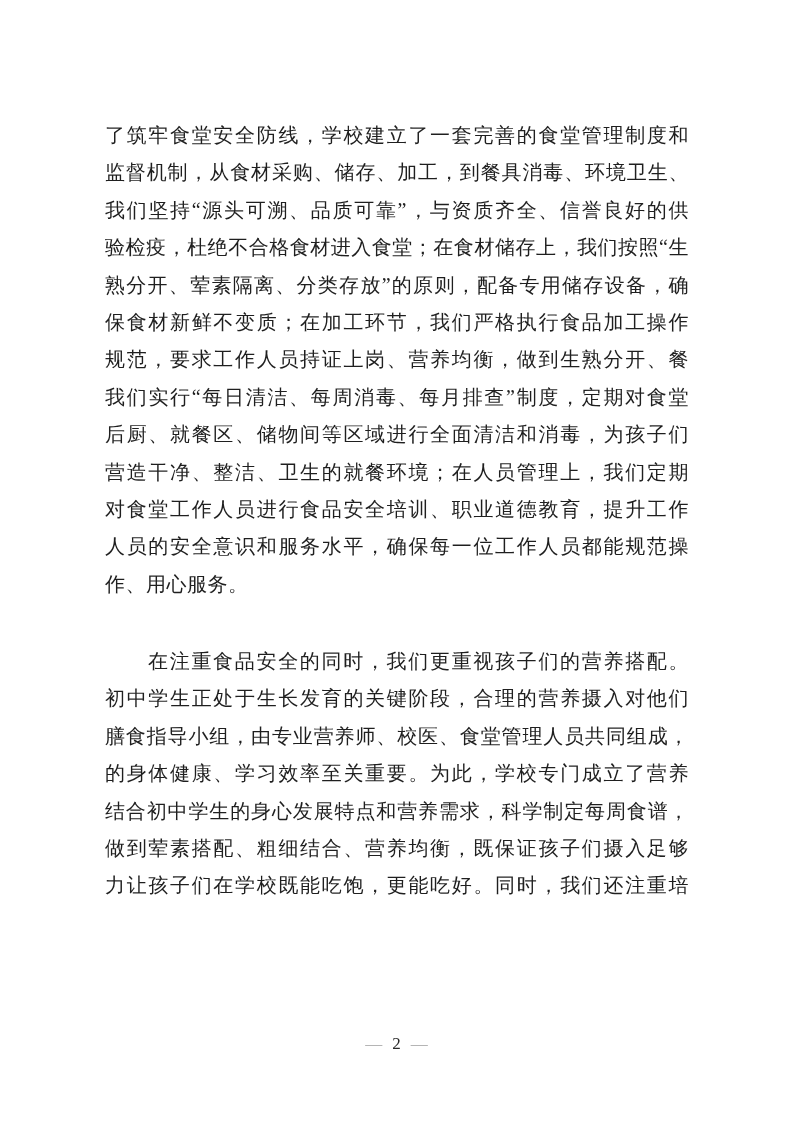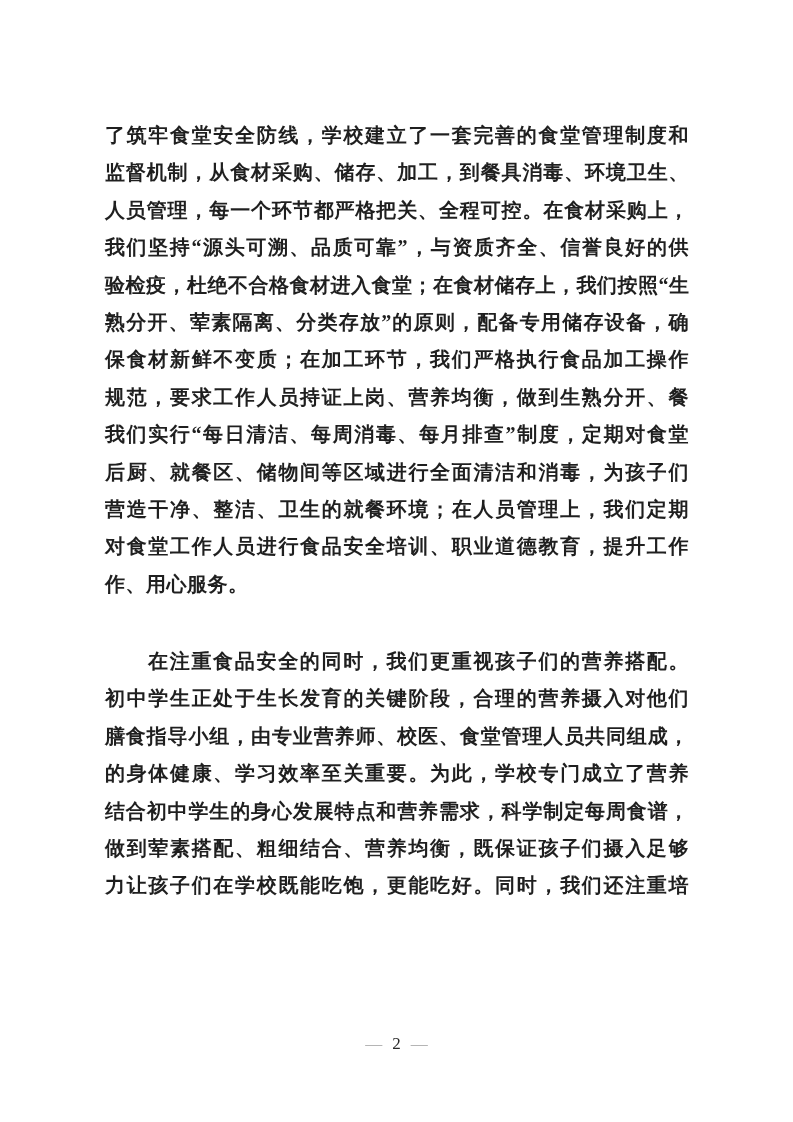--- a/index.html
+++ b/index.html
@@ -23,21 +23,20 @@
     width: 584px;
     font-size: 20px;
   }
   .line {
     height: 37.4px;
     line-height: 37.4px;
     white-space: nowrap;
     text-align: justify;
     text-align-last: justify;
     letter-spacing: 0.5px;
-    font-weight: bold;
   }
   .line.no-justify {
     text-align: center;
     text-align-last: left;
   }
   .line.indent {
     padding-left: 43px;
     margin-top: 40px;
   }
   .page-number {
@@ -59,30 +58,30 @@
   }
 </style>
 </head>
 <body>
 
 <div class="page">
   <div class="content">
     <div class="paragraph">
         <div class="line">了筑牢食堂安全防线，学校建立了一套完善的食堂管理制度和</div>
         <div class="line">监督机制，从食材采购、储存、加工，到餐具消毒、环境卫生、</div>
-        <div class="line">人员管理，每一个环节都严格把关、全程可控。在食材采购上，</div>
         <div class="line">我们坚持“源头可溯、品质可靠”，与资质齐全、信誉良好的供</div>
         <div class="line">验检疫，杜绝不合格食材进入食堂；在食材储存上，我们按照“生</div>
         <div class="line">熟分开、荤素隔离、分类存放”的原则，配备专用储存设备，确</div>
         <div class="line">保食材新鲜不变质；在加工环节，我们严格执行食品加工操作</div>
         <div class="line">规范，要求工作人员持证上岗、营养均衡，做到生熟分开、餐</div>
         <div class="line">我们实行“每日清洁、每周消毒、每月排查”制度，定期对食堂</div>
         <div class="line">后厨、就餐区、储物间等区域进行全面清洁和消毒，为孩子们</div>
         <div class="line">营造干净、整洁、卫生的就餐环境；在人员管理上，我们定期</div>
         <div class="line">对食堂工作人员进行食品安全培训、职业道德教育，提升工作</div>
+        <div class="line">人员的安全意识和服务水平，确保每一位工作人员都能规范操</div>
         <div class="line no-justify">作、用心服务。</div>
       </div>
     <div class="paragraph">
         <div class="line indent">在注重食品安全的同时，我们更重视孩子们的营养搭配。</div>
         <div class="line">初中学生正处于生长发育的关键阶段，合理的营养摄入对他们</div>
         <div class="line">膳食指导小组，由专业营养师、校医、食堂管理人员共同组成，</div>
         <div class="line">的身体健康、学习效率至关重要。为此，学校专门成立了营养</div>
         <div class="line">结合初中学生的身心发展特点和营养需求，科学制定每周食谱，</div>
         <div class="line">做到荤素搭配、粗细结合、营养均衡，既保证孩子们摄入足够</div>
         <div class="line">力让孩子们在学校既能吃饱，更能吃好。同时，我们还注重培</div>

